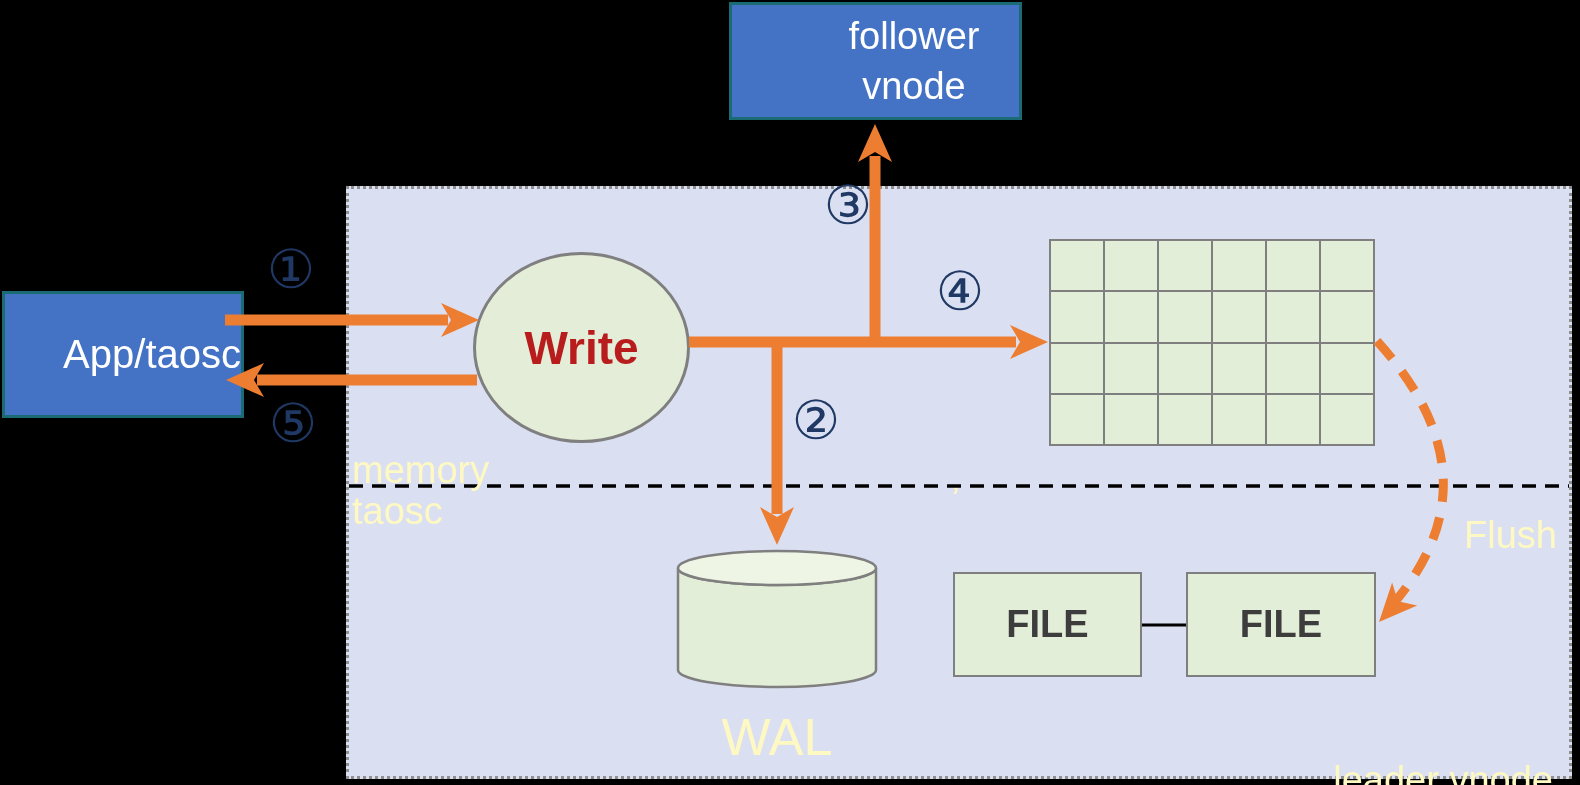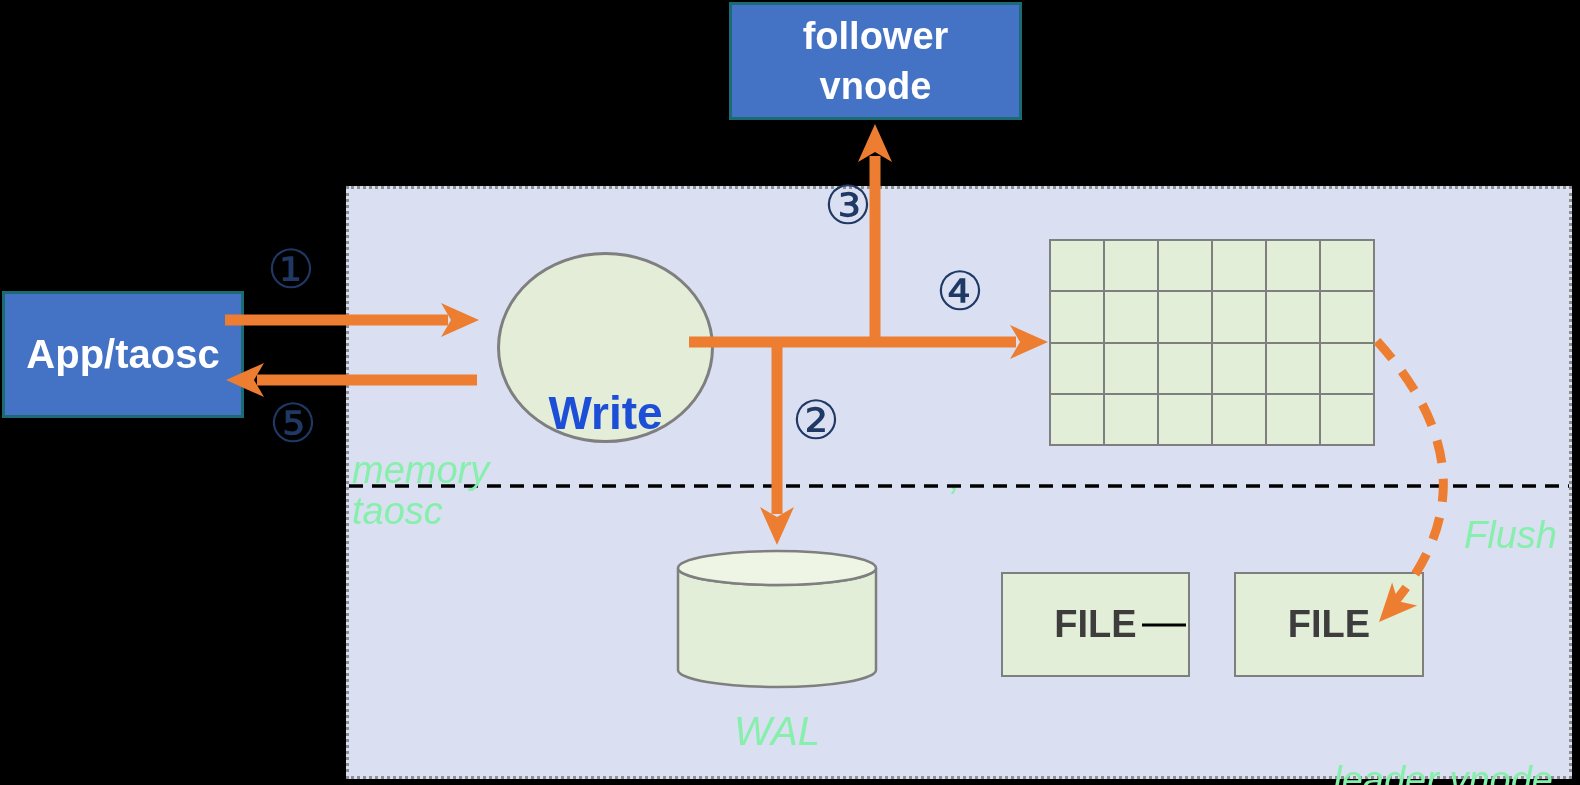--- a/index.html
+++ b/index.html
@@ -8,54 +8,54 @@
     font-family:"Liberation Sans",sans-serif;
   }
   
   .region{
     position:absolute;left:346px;top:186px;width:1226px;height:593px;
     background:#DAE0F1;border:3px dotted #8F8F8F;box-sizing:border-box;z-index:1;
   }
   
   .bluebox{
     position:absolute;background:#4472C4;border:3px solid #1A6B74;box-sizing:border-box;
-    color:#fff;font-weight:bold;display:flex;align-items:center;justify-content:center;
+    color:#fff;font-weight:normal;display:flex;align-items:center;justify-content:flex-end;
     text-align:center;z-index:4;
   }
   #app-box{left:2px;top:291px;width:242px;height:127px;font-size:40px;}
   #follower-box{left:729px;top:2px;width:293px;height:118px;font-size:38px;line-height:1.32;}
   #follower-box .wrap{width:210px;}
   
   #write-circle{
-    position:absolute;left:497px;top:252px;width:217px;height:191px;border-radius:50%;
+    position:absolute;left:473px;top:252px;width:217px;height:191px;border-radius:50%;
     background:#E3EDD8;border:3px solid #7F7F7F;box-sizing:border-box;
-    display:flex;align-items:flex-end;justify-content:center;
-    font-size:46px;font-weight:bold;color:#1d4ed8;z-index:3;
+    display:flex;align-items:center;justify-content:center;
+    font-size:46px;font-weight:bold;color:#b91c1c;z-index:3;
   }
   
   #mem-grid{
     position:absolute;left:1049px;top:239px;width:326px;height:207px;
     border:2px solid #7F7F7F;box-sizing:border-box;background:#7F7F7F;
     display:grid;grid-template-columns:repeat(6,1fr);grid-template-rows:repeat(4,1fr);
     gap:2px;z-index:3;
   }
   #mem-grid .cell{background:#E2EED7;}
   
   .filebox{
     position:absolute;top:572px;height:105px;background:#E2EED7;border:2px solid #7F7F7F;
     box-sizing:border-box;display:flex;align-items:center;justify-content:center;
-    font-size:38px;font-weight:bold;color:#3D3D3D;z-index:3;margin-left:48px;
+    font-size:38px;font-weight:bold;color:#3D3D3D;z-index:3;
   }
   #file-left{left:953px;width:189px;}
   #file-right{left:1186px;width:190px;}
   
-  .lbl{position:absolute;color:#86efac;font-size:38px;line-height:1;z-index:10;white-space:nowrap;font-style:italic;}
+  .lbl{position:absolute;color:#fef9c3;font-size:38px;line-height:1;z-index:10;white-space:nowrap;}
   #lbl-memory{left:352px;top:451px;}
   #lbl-disk{left:352px;top:492px;}
-  #lbl-wal{left:707px;top:711px;width:140px;text-align:center;font-size:40px;}
+  #lbl-wal{left:707px;top:711px;width:140px;text-align:center;font-size:52px;}
   #lbl-flush{left:1464px;top:516px;}
   #lbl-leader{right:27px;top:713px;margin-top:48px;}
   #stray-comma{left:950px;top:455px;font-size:40px;z-index:2;}
   
   .step{
     position:absolute;width:54px;height:54px;text-align:center;line-height:54px;
     font-family:"DejaVu Sans",sans-serif;font-size:54px;color:#1F3864;z-index:10;
   }
   #step-1{left:264px;top:243px;}
   #step-2{left:789px;top:394px;}

